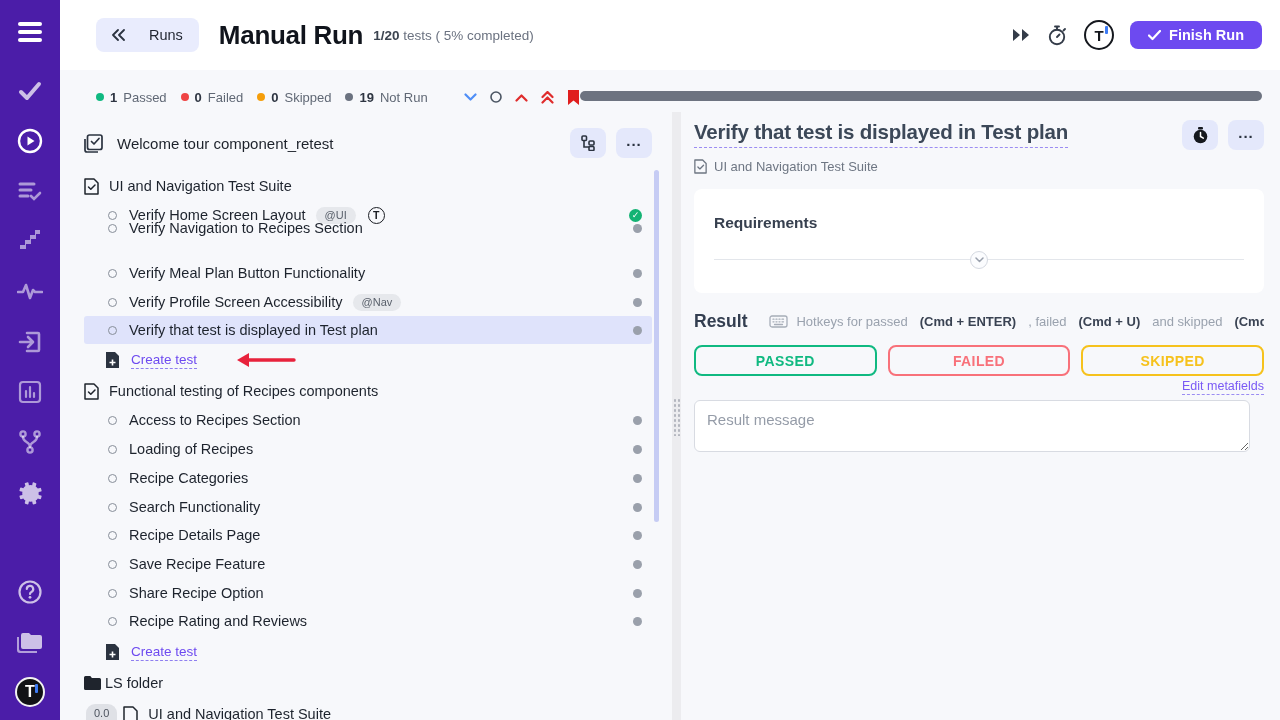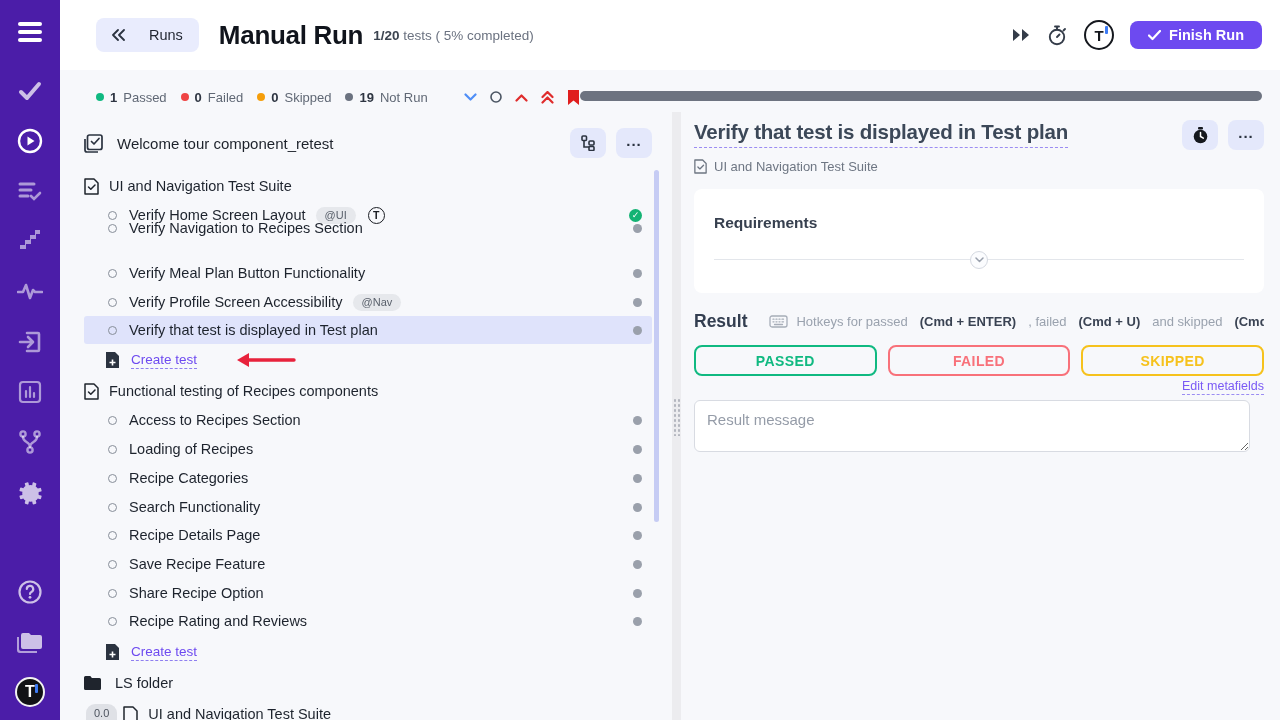--- a/index.html
+++ b/index.html
@@ -50,21 +50,21 @@
   .row.test .lbl { margin-left:12px; }
   .row.sel { background:#dfe3fb; border-radius:3px; }
   .radio { width:9px; height:9px; border:1.5px solid #878e99; border-radius:50%; flex:0 0 auto; }
   .pill { margin-left:10px; background:#e6e8ec; color:#5a616c; font-size:11px; border-radius:10px; padding:2.5px 9px; white-space:nowrap; }
   .mini-logo { margin-left:12px; width:17px; height:17px; border-radius:50%; border:1.6px solid #1a1d23; color:#1a1d23; font-size:10.5px; font-weight:bold; display:flex; align-items:center; justify-content:center; }
   .st { margin-left:auto; margin-right:10px; flex:0 0 auto; }
   .st-dot { width:9px; height:9px; border-radius:50%; background:#9aa0ab; }
   .st-pass { width:13px; height:13px; border-radius:50%; background:#14b374; color:#fff; font-size:9px; display:flex; align-items:center; justify-content:center; }
   .row.create { padding-left:22px; }
   .create-link { margin-left:12px; font-size:13.5px; color:#6d4af0; border-bottom:1.5px dashed #8f7ff0; padding-bottom:1px; text-decoration:none; }
-  .row.folder .lbl { margin-left:14px; }
+  .row.folder .lbl { margin-left:4px; }
   .arrow-anno { position:absolute; left:152px; top:5px; }
   .pill-count { background:#dfe1e6; color:#4d535e; font-size:11px; border-radius:9px 9px 0 0; padding:3px 8px 6px; margin-right:6px; }
 
   .tree-scrollbar { position:absolute; left:654px; top:170px; width:5px; height:352px; background:#c6ccf4; border-radius:3px; }
   .splitter { position:absolute; left:672px; top:112px; width:9px; height:608px; background:#ececef; cursor:col-resize; }
   .splitter .grip { position:absolute; left:1px; top:286px; width:7px; height:38px;
       background-image:radial-gradient(circle, #b3b6bf 1.1px, transparent 1.2px); background-size:4px 5px; }
 
   
   .detail { position:absolute; left:694px; top:120px; width:570px; }

